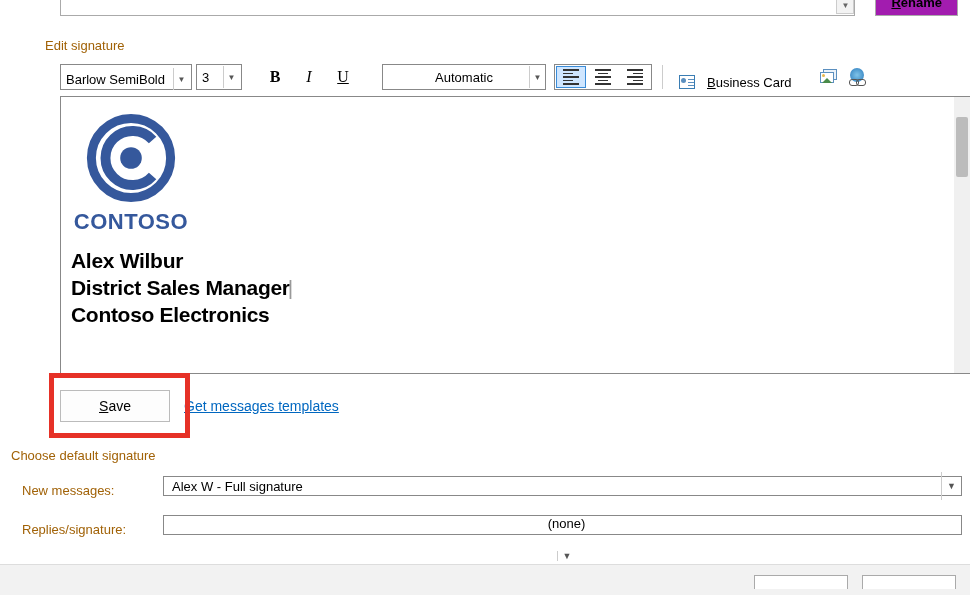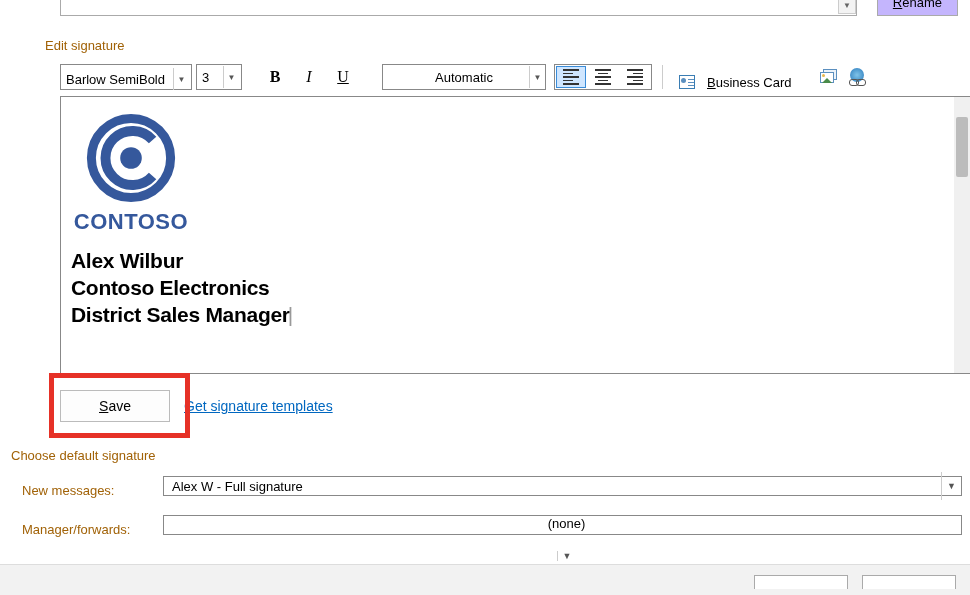--- a/index.html
+++ b/index.html
@@ -48,23 +48,24 @@
     justify-content: center;
     font-size: 8px;
     color: #666;
   }
   .rename-btn {
     height: 16px;
     border-left: 1px solid #aaa;
     border-right: 1px solid #aaa;
     border-bottom: 1px solid #aaa;
     padding: 0 15px 4px 15px;
-    background: #c4b5fd;
+    background: #a21caf;
     font-size: 13px;
     line-height: 6px;
+    font-weight: bold;
   }
   .rename-btn .ul { text-decoration: underline; }
 
   .section-label {
     position: absolute;
     font-size: 13px;
     color: #a16207;
   }
   .lbl-edit { left: 45px; top: 38px; }
   .lbl-choose { left: 11px; top: 448px; }
@@ -455,39 +456,39 @@
   <div class="editor-content">
     <div class="logo">
       <svg width="90" height="90" viewBox="0 0 100 100">
         <circle cx="50" cy="50" r="44" fill="none" stroke="#35589c" stroke-width="10"></circle>
         <path d="M 74 30 A 30 30 0 1 0 74 70" fill="none" stroke="#35589c" stroke-width="11"></path>
         <circle cx="50" cy="50" r="12" fill="#35589c"></circle>
       </svg>
       <div class="logo-text">CONTOSO</div>
     </div>
     <div class="sig-line">Alex Wilbur</div>
+    <div class="sig-line cursor">District Sales Manager</div>
     <div class="sig-line">Contoso Electronics</div>
-    <div class="sig-line cursor">District Sales Manager</div>
   </div>
   <div class="editor-scroll">
     <div class="editor-thumb"></div>
   </div>
 </div>
 
 <div class="save-row">
   <div class="save-btn">
     <span><span class="ul">S</span>ave</span>
   </div>
-  <a class="tmpl-link">Get signature templates</a>
+  <a class="tmpl-link">Get messages templates</a>
 </div>
 <div class="red-highlight"></div>
 
 <div class="section-label lbl-choose">Choose default signature</div>
 <div class="section-label lbl-newmsg">New messages:</div>
-<div class="section-label lbl-replies">Manager/forwards:</div>
+<div class="section-label lbl-replies">Replies/signature:</div>
 
 <div class="default-row row-newmsg">
   <span>Alex W - Full signature</span>
   <div class="dd-caret">▼</div>
 </div>
 <div class="default-row row-replies">
   <span>(none)</span>
   <div class="dd-caret">▼</div>
 </div>
 

